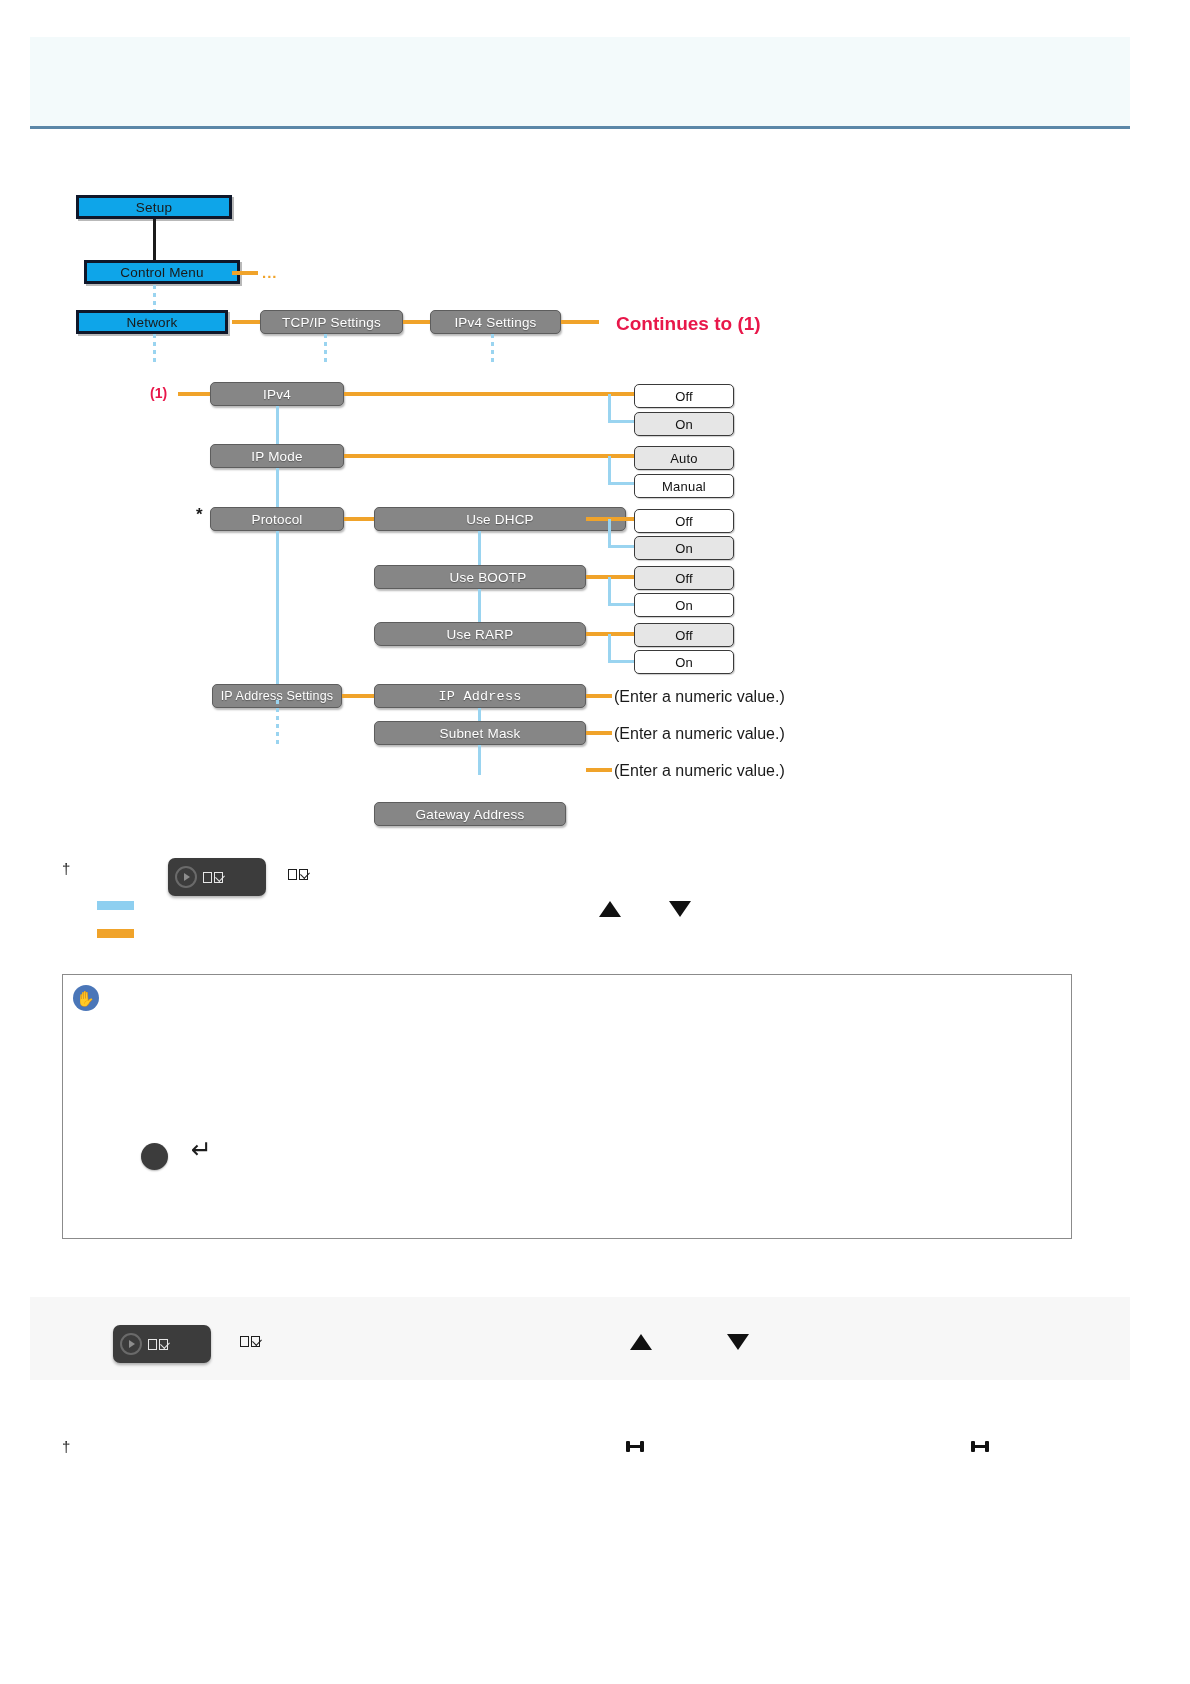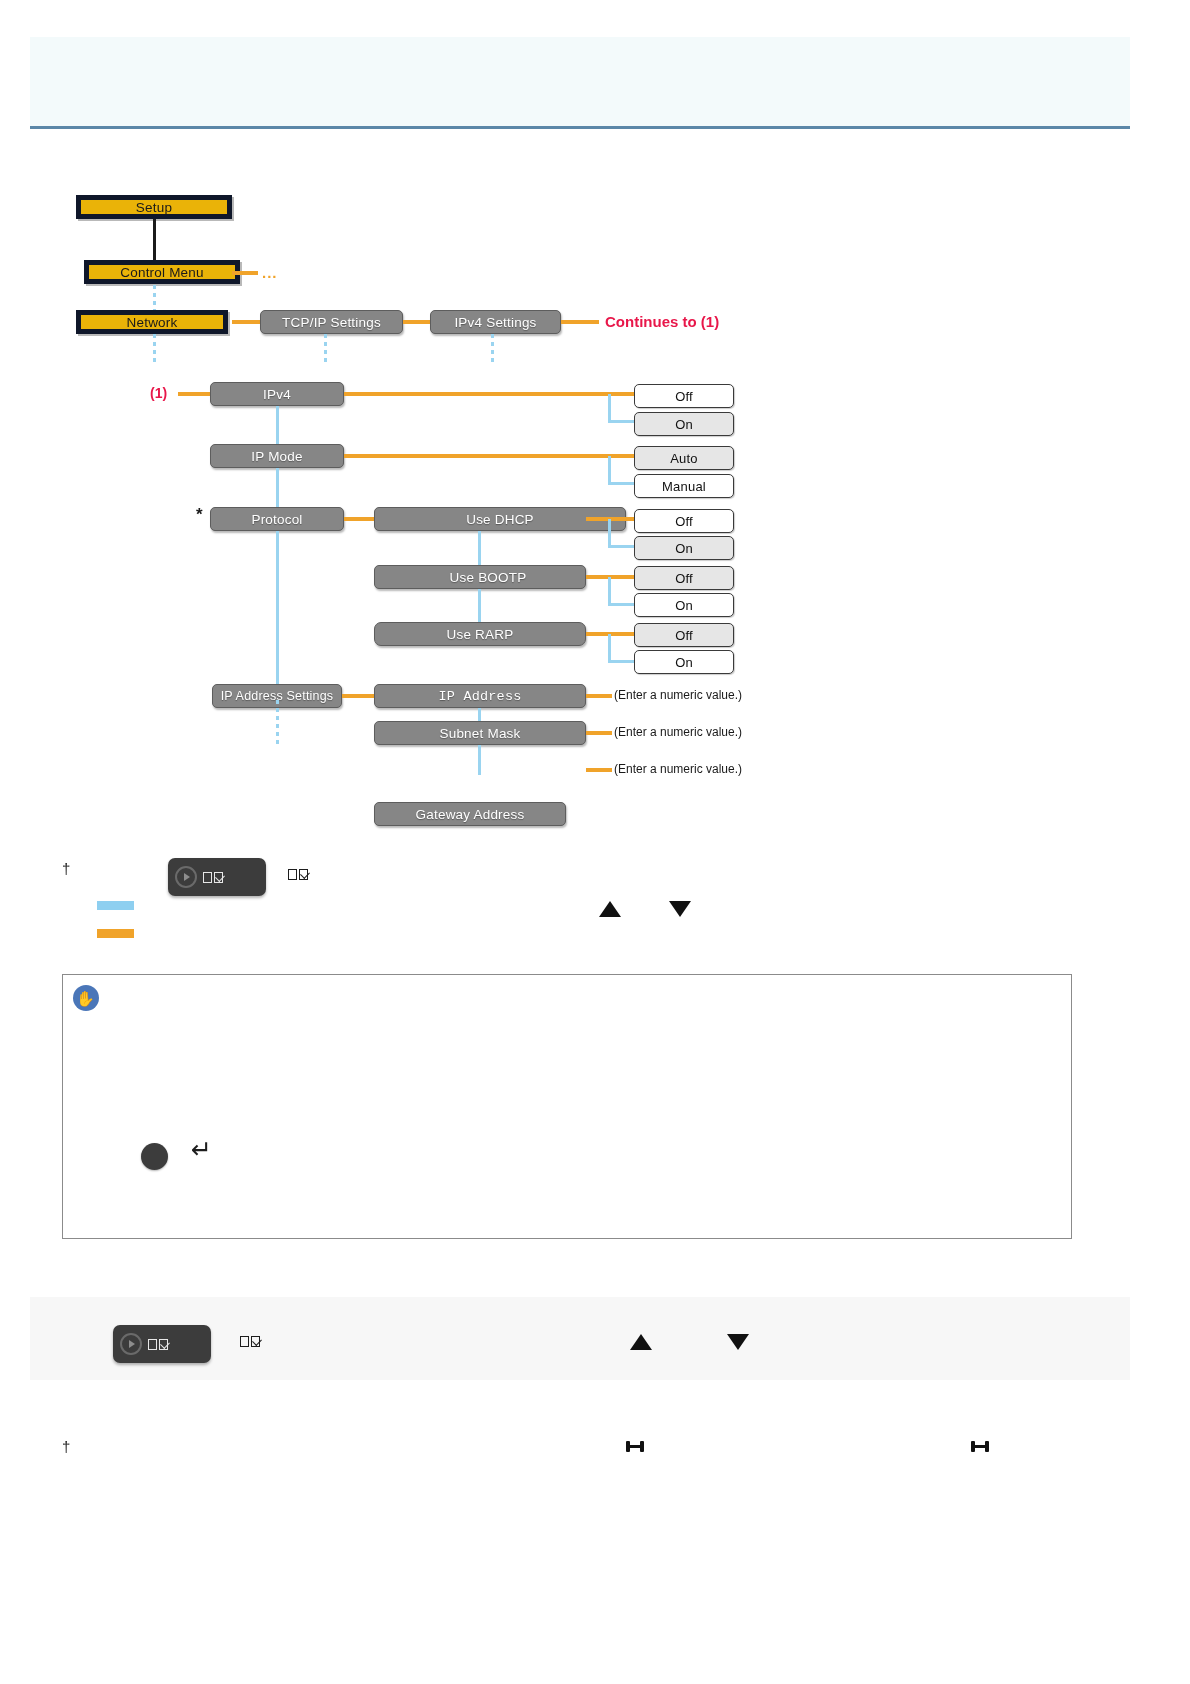--- a/index.html
+++ b/index.html
@@ -23,22 +23,22 @@
   .diagram{ position:absolute; left:0; top:0; width:1190px; height:820px; }
 
   
   .node{
     position:absolute; height:24px;
     display:flex; align-items:center; justify-content:center;
     font-size:13.5px; letter-spacing:.2px;
     white-space:nowrap;
   }
   .node-white{
-    background:#eab308;
-    border:5px solid #0f172a;
+    background:#0ea5e9;
+    border:3px solid #0f172a;
     box-shadow:2px 2px 0 #b9b9b9;
     color:#1a1a1a;
   }
   .node-gray{
     background:#868686;
     border:1px solid #5d5d5d;
     border-radius:5px;
     box-shadow:1px 2px 2px rgba(0,0,0,.28);
     color:#ffffff;
     text-shadow:0 1px 1px rgba(0,0,0,.35);
@@ -65,31 +65,32 @@
     position:absolute;
     border-left:3px solid #9ad4f0;
     border-bottom:3px solid #9ad4f0;
   }
   .dots-orange{
     position:absolute; font-size:15px; color:#f0a32a; font-weight:bold;
     letter-spacing:1px; line-height:1;
   }
 
   .red-label{
-    position:absolute; color:#e8174a; font-size:15px; font-weight:bold;
+    position:absolute; color:#e8174a; font-size:19px; font-weight:bold;
     white-space:nowrap;
+    margin-left:11px;
   }
   .red-small{
     position:absolute; color:#e8174a; font-size:14px; font-weight:bold;
   }
   .star{
     position:absolute; color:#1a1a1a; font-size:17px; font-weight:bold;
   }
   .enter-note{
-    position:absolute; font-size:12px; color:#1a1a1a; white-space:nowrap;
+    position:absolute; font-size:16px; color:#1a1a1a; white-space:nowrap;
   }
 
   
   .dagger{ position:absolute; font-size:15px; color:#222; }
 
   .devbtn{
     position:absolute;
     background:#3c3c3c;
     border-radius:7px;
     display:flex; align-items:center;

